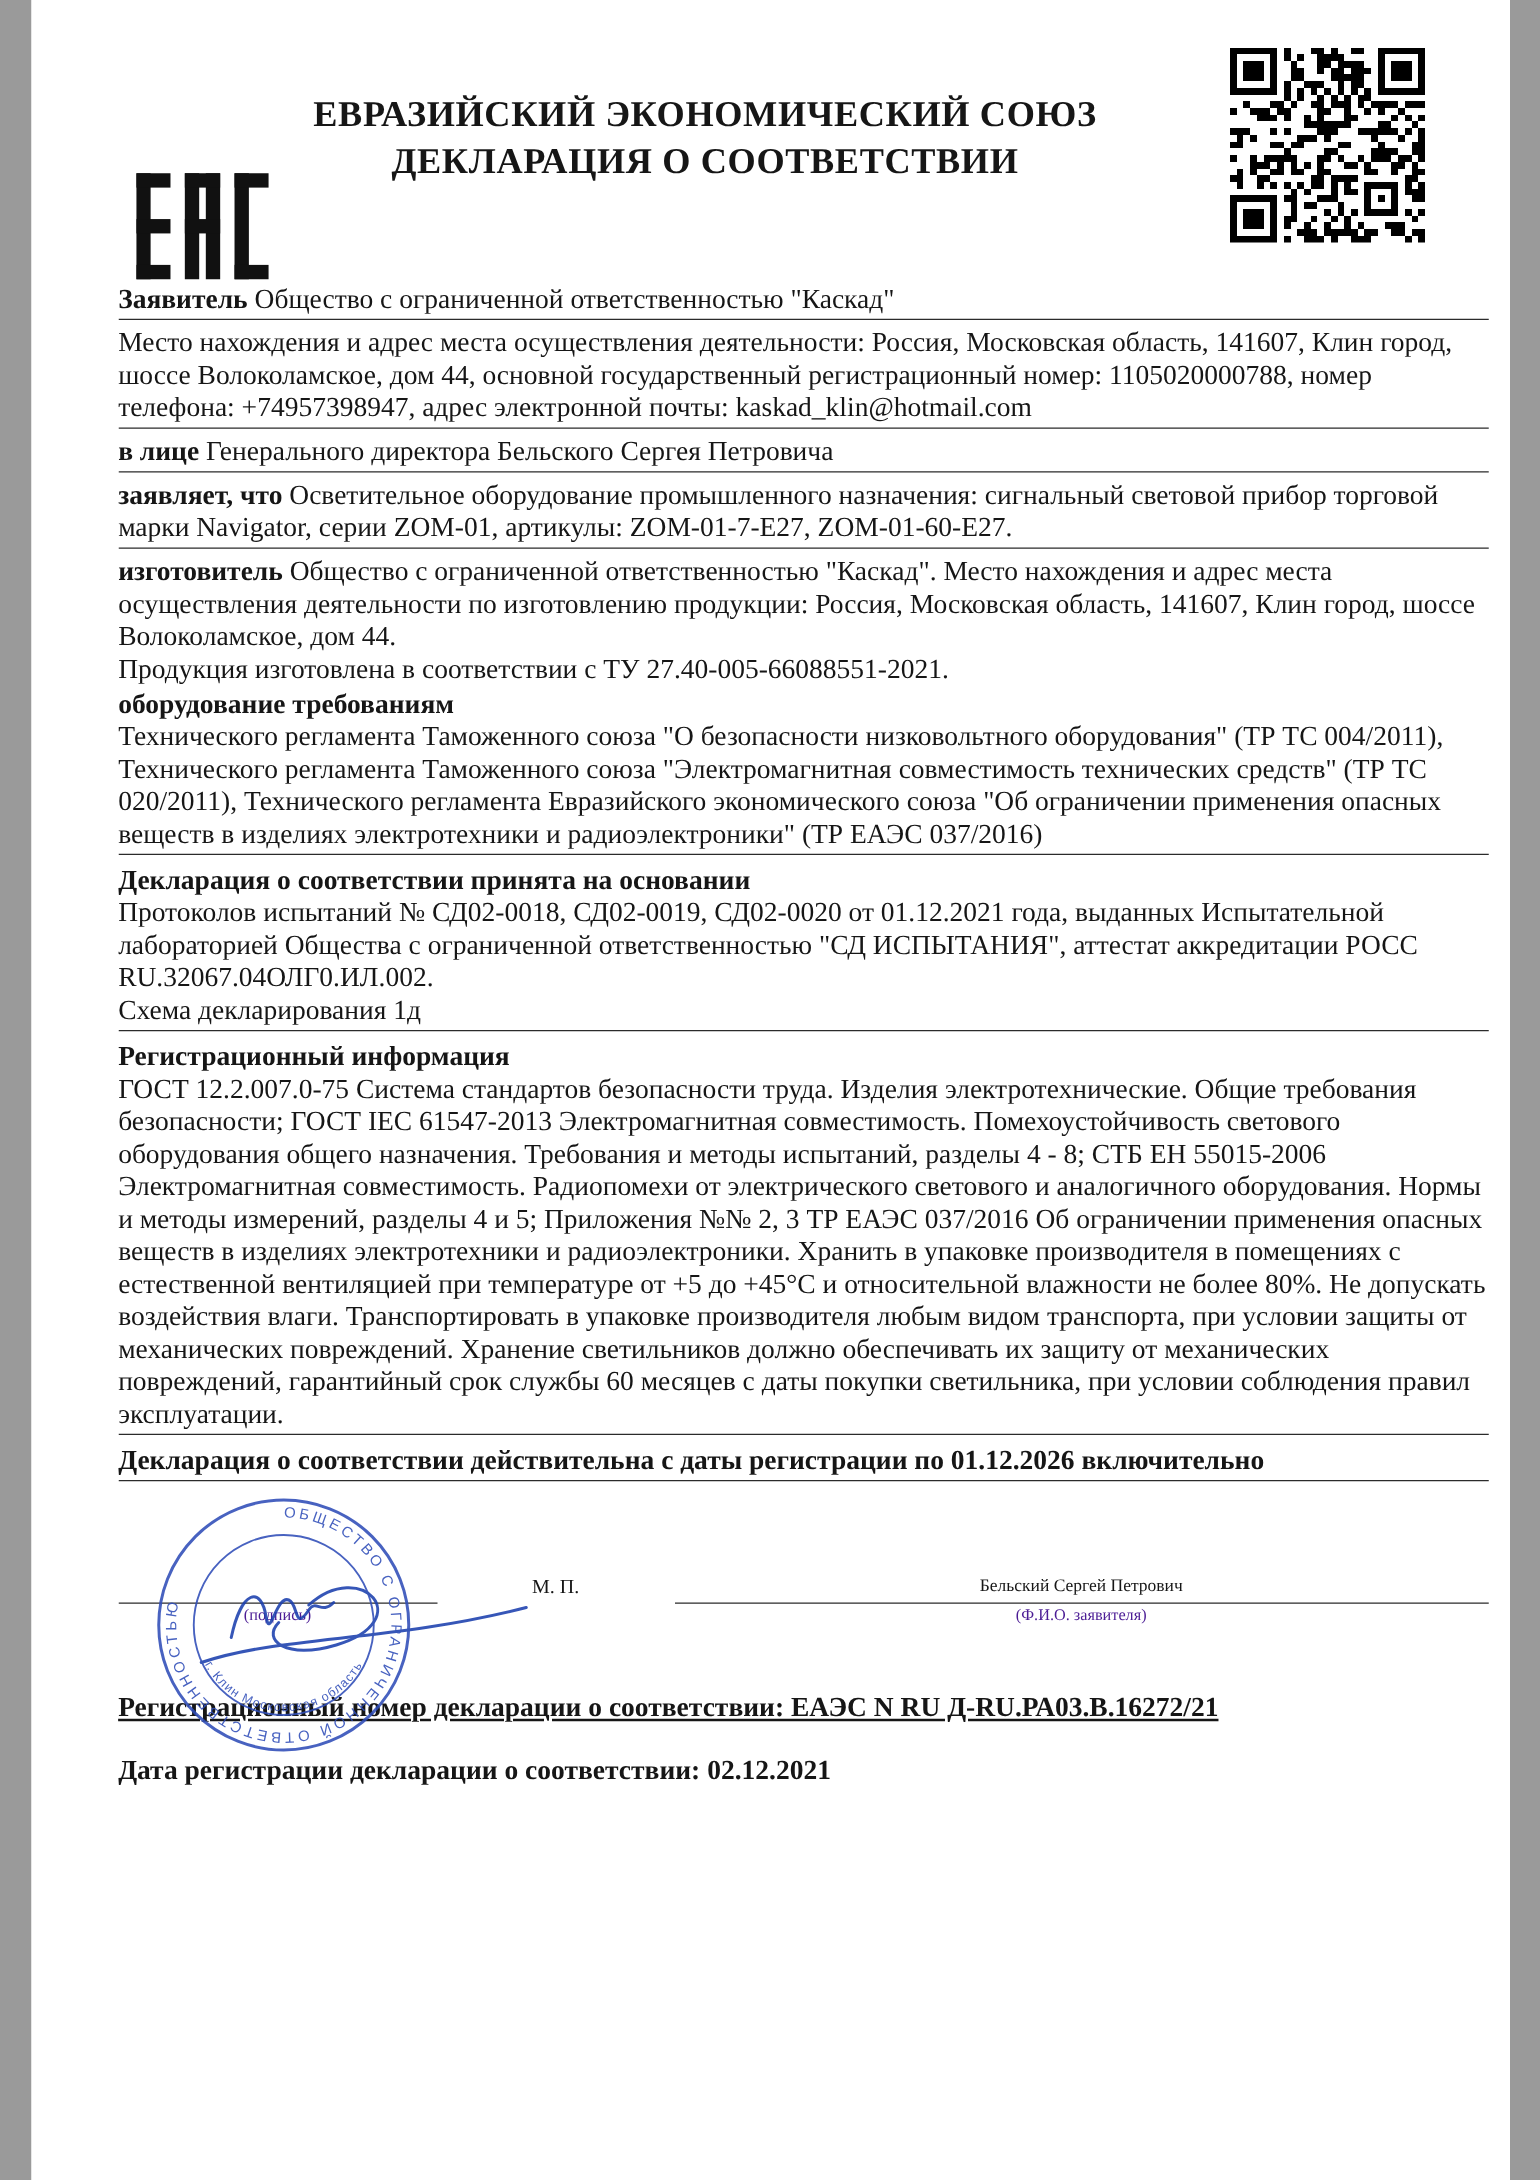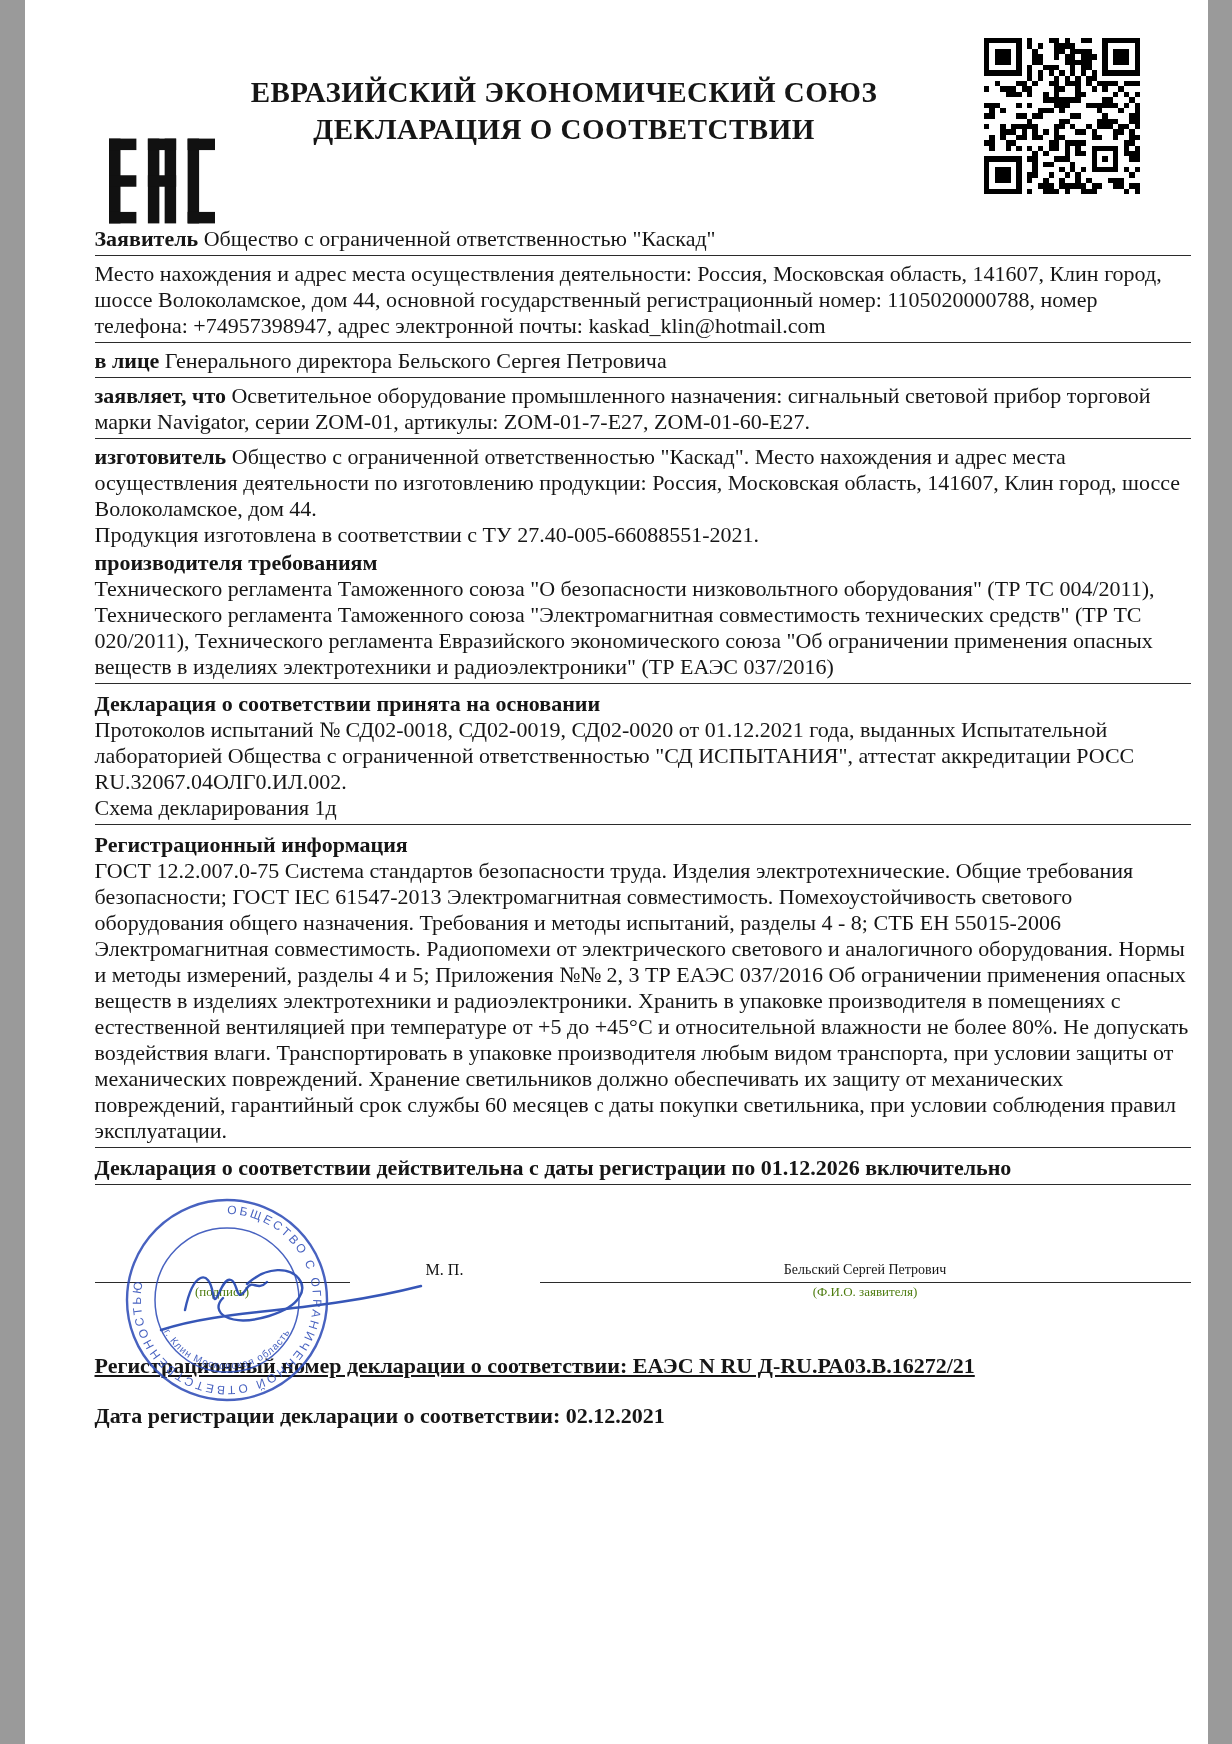--- a/index.html
+++ b/index.html
@@ -69,21 +69,21 @@
     font-size: 16px;
     padding-bottom: 22px;
   }
   .sig-right { flex: 1; }
   .sig-name { text-align: center; font-size: 14px; line-height: 25px; margin-top: 42px; }
   .sig-line { border-bottom: 1.7px solid #2b2b2b; height: 0; }
   .sig-cap {
     text-align: center;
     font-size: 13px;
     line-height: 18px;
-    color: #4d7c0f;
+    color: #4c1d95;
   }
 
   .foot { font-weight: bold; font-size: 19px; }
   .foot.first { margin-top: 52px !important; text-decoration: underline; }
   .foot + .foot { margin-top: 24px !important; }
 
   .stamp {
     position: absolute;
     left: 72px;
     top: 1188px;
@@ -136,21 +136,21 @@
 
     <p class="rule"><b>в лице</b> <span>Генерального директора Бельского Сергея Петровича</span></p>
 
     <p class="rule"><b>заявляет, что</b> <span>Осветительное оборудование промышленного назначения: сигнальный световой прибор торговой марки Navigator, серии ZOM-01, артикулы: ZOM-01-7-E27, ZOM-01-60-E27.</span></p>
 
     <p><b>изготовитель</b> <span>Общество с ограниченной ответственностью "Каскад". Место нахождения и адрес места осуществления деятельности по изготовлению продукции: Россия, Московская область, 141607, Клин город, шоссе Волоколамское, дом 44.</span></p>
 
     <p>Продукция изготовлена в соответствии с ТУ 27.40-005-66088551-2021.</p>
 
 
-    <p class="heading">производителя требованиям</p>
+    <p class="heading">оборудование требованиям</p>
 
     <p class="rule">Технического регламента Таможенного союза "О безопасности низковольтного оборудования" (ТР ТС 004/2011), Технического регламента Таможенного союза "Электромагнитная совместимость технических средств" (ТР ТС 020/2011), Технического регламента Евразийского экономического союза "Об ограничении применения опасных веществ в изделиях электротехники и радиоэлектроники" (ТР ЕАЭС 037/2016)</p>
 
     <p class="heading">Декларация о соответствии принята на основании</p>
 
     <p>Протоколов испытаний № СД02-0018, СД02-0019, СД02-0020 от 01.12.2021 года, выданных Испытательной лабораторией Общества с ограниченной ответственностью "СД ИСПЫТАНИЯ", аттестат аккредитации РОСС RU.32067.04ОЛГ0.ИЛ.002.</p>
 
     <p class="rule">Схема декларирования 1д</p>
 
     <p class="heading">Регистрационный информация</p>

